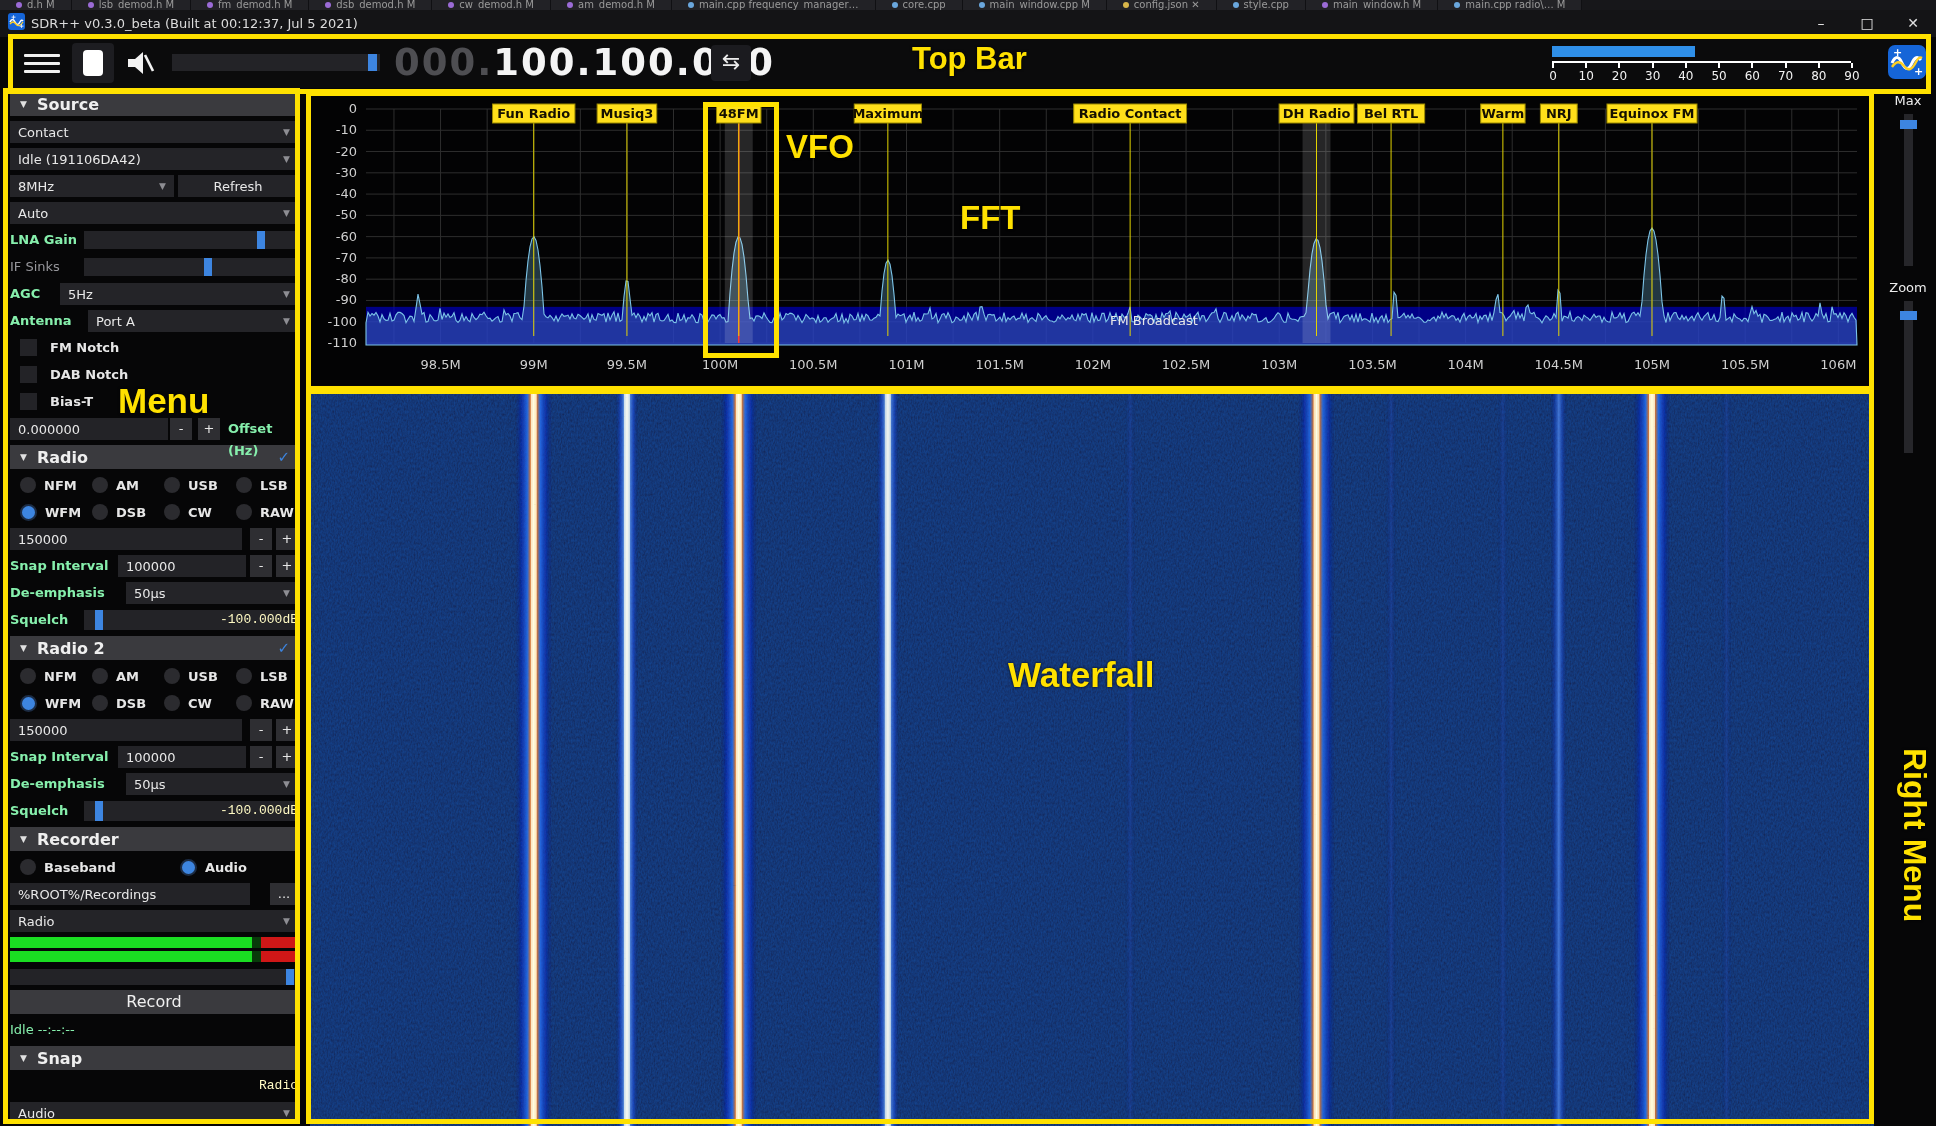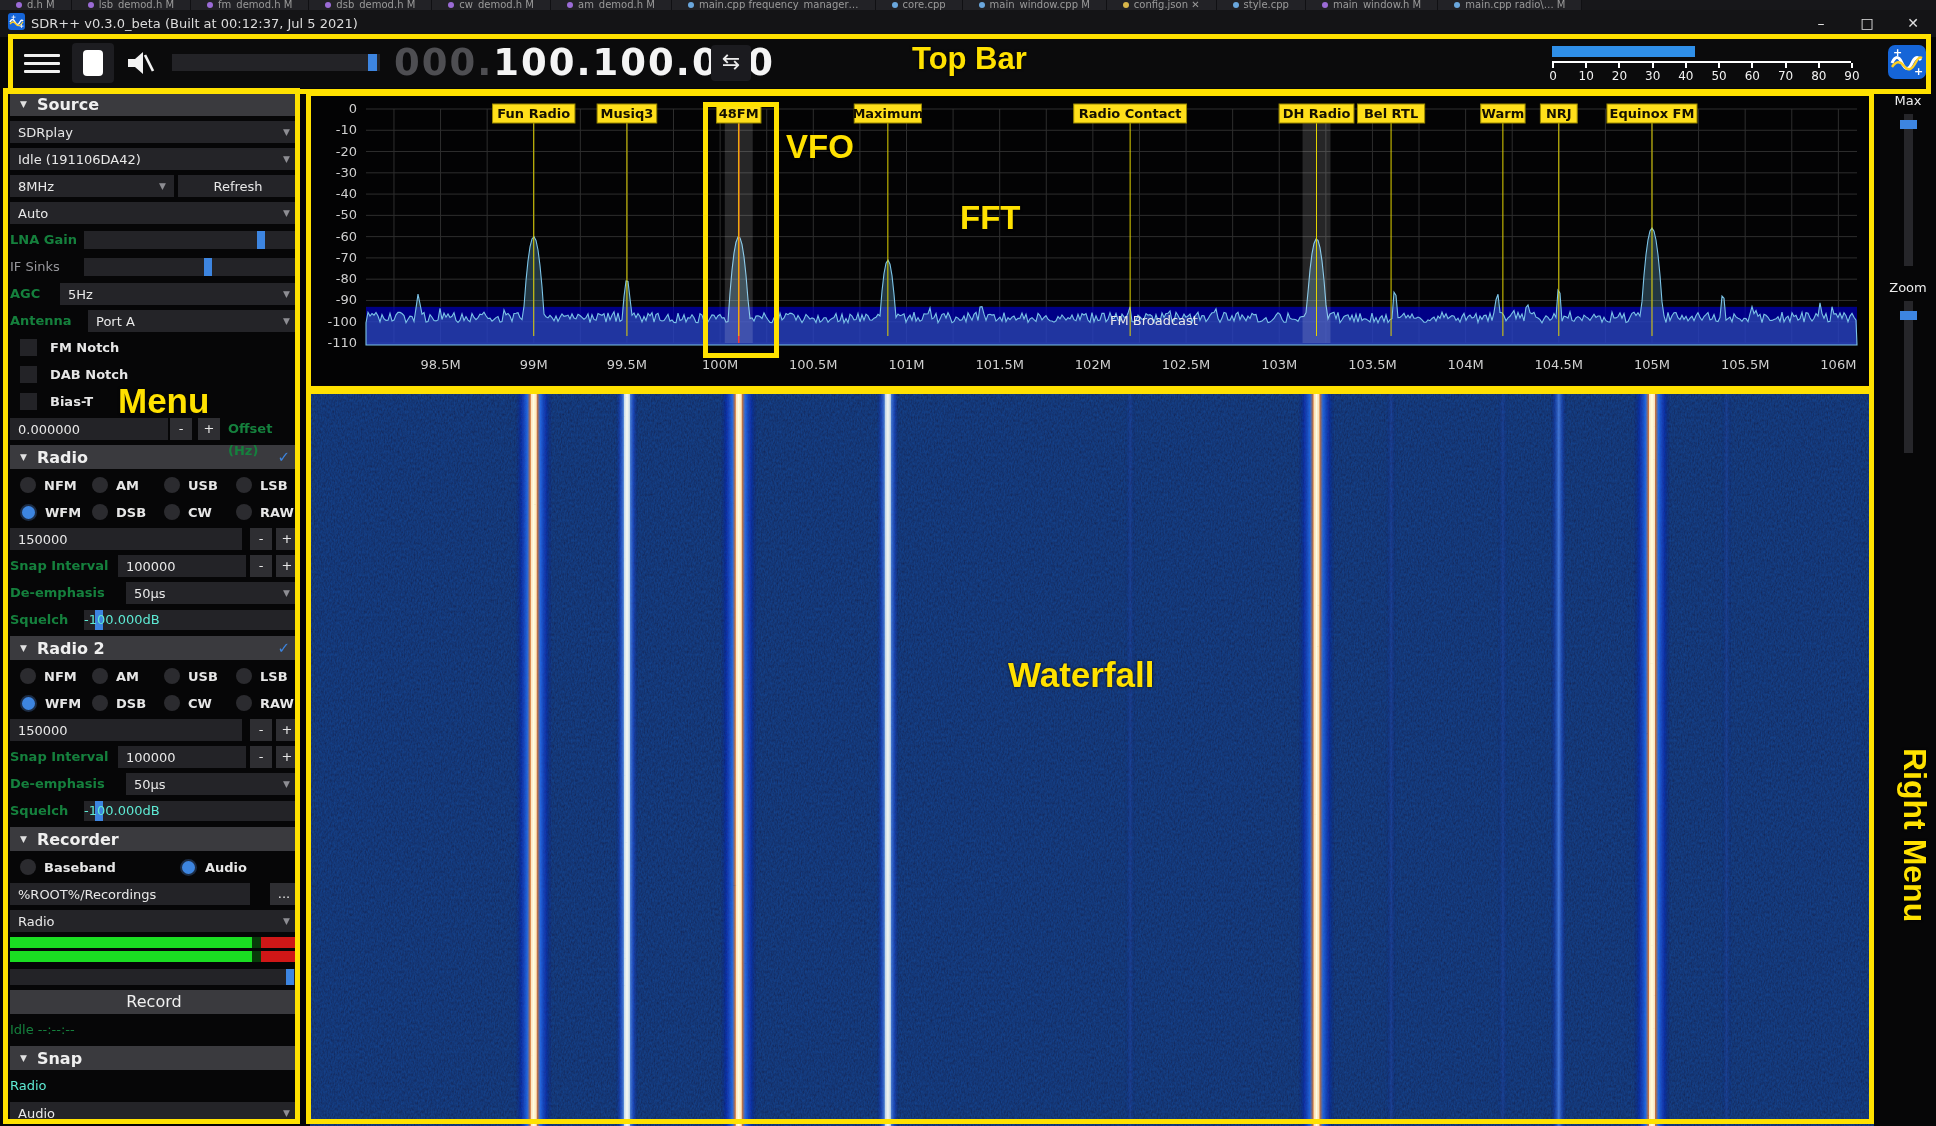--- a/index.html
+++ b/index.html
@@ -44,35 +44,35 @@
 
   
   #menu{position:absolute;left:10px;top:92px;width:288px;}
   .mrow{position:relative;height:22px;margin-bottom:5px;font-size:13px;}
   .mhead{background:#3a3a3e;color:#efefef;font-weight:bold;display:flex;align-items:center;height:24px;margin-bottom:5px;}
   .mhead .tri{font-size:9px;margin:0 10px;color:#e0e0e0;}
   .mhead .chk{margin-left:auto;margin-right:8px;color:#3d85e0;font-weight:bold;font-size:15px;}
   .dd{background:#242428;display:flex;align-items:center;padding:0 8px;height:22px;color:#e8e8e8;}
   .dd .arr{margin-left:auto;color:#8e8e93;font-size:9px;}
   .inp{background:#232327;display:flex;align-items:center;padding:0 8px;height:22px;color:#e8e8e8;}
-  .lbl{position:absolute;left:0;top:0;line-height:22px;color:#15803d;}
+  .lbl{position:absolute;left:0;top:0;line-height:22px;color:#86efac;}
   .lbl.dim{color:#97979c;}
   .sld{position:absolute;top:2px;height:18px;background:#232327;}
   .sld .h{position:absolute;top:0;width:8px;height:18px;background:#3d85e0;}
   .cbx{position:absolute;left:10px;top:2px;width:17px;height:17px;background:#232327;}
   .cblbl{position:absolute;left:40px;line-height:22px;font-weight:bold;}
   .sbtn{position:absolute;top:0;width:22px;height:22px;background:#2e2e32;color:#e6e6e6;
         text-align:center;line-height:22px;font-size:13px;}
   .modecell{position:absolute;top:0;height:22px;display:flex;align-items:center;gap:8px;font-weight:bold;font-size:13px;}
   .radio{width:16px;height:16px;border-radius:50%;background:#2b2b2f;}
   .radio.on{background:#3d85e0;border:2px solid #1c2c44;width:13px;height:13px;}
   .vu{height:11px;margin-bottom:3px;display:flex;}
   .vu .g{background:#1ade22;} .vu .k{background:#083a0a;} .vu .r{background:#cf1717;}
   .recbtn{background:#3a3a3e;text-align:center;line-height:24px;height:24px;color:#f0f0f0;}
-  .ctr{ text-align:left;line-height:22px;color:#5eead4;}
+  .ctr{ text-align:right;line-height:22px;color:#fef9c3;font-family:Liberation Mono, monospace;}
   .clip{white-space:nowrap;overflow:hidden;}
 
   
   #fft{position:absolute;left:310px;top:93px;}
   #wf{position:absolute;left:310px;top:391px;}
 
   
   #rightmenu{position:absolute;left:1880px;top:93px;width:56px;height:720px;}
   .rslide{margin-bottom:14px;}
   .rslide .rl{text-align:center;font-size:13px;color:#ececec;margin-bottom:6px;}
@@ -182,21 +182,21 @@
       </svg>
     </div>
   </div>
 
   <div id="menu">
     <div class="mhead">
       <span class="tri">▼</span>
       <span>Source</span>
     </div>
     <div class="mrow dd">
-      <span>SDRplay</span>
+      <span>Contact</span>
       <span class="arr">▼</span>
     </div>
     <div class="mrow dd">
       <span>Idle (191106DA42)</span>
       <span class="arr">▼</span>
     </div>
     <div class="mrow">
       <div class="dd" style="position:absolute;left:0;width:148px;">
         <span>8MHz</span>
         <span class="arr">▼</span>

